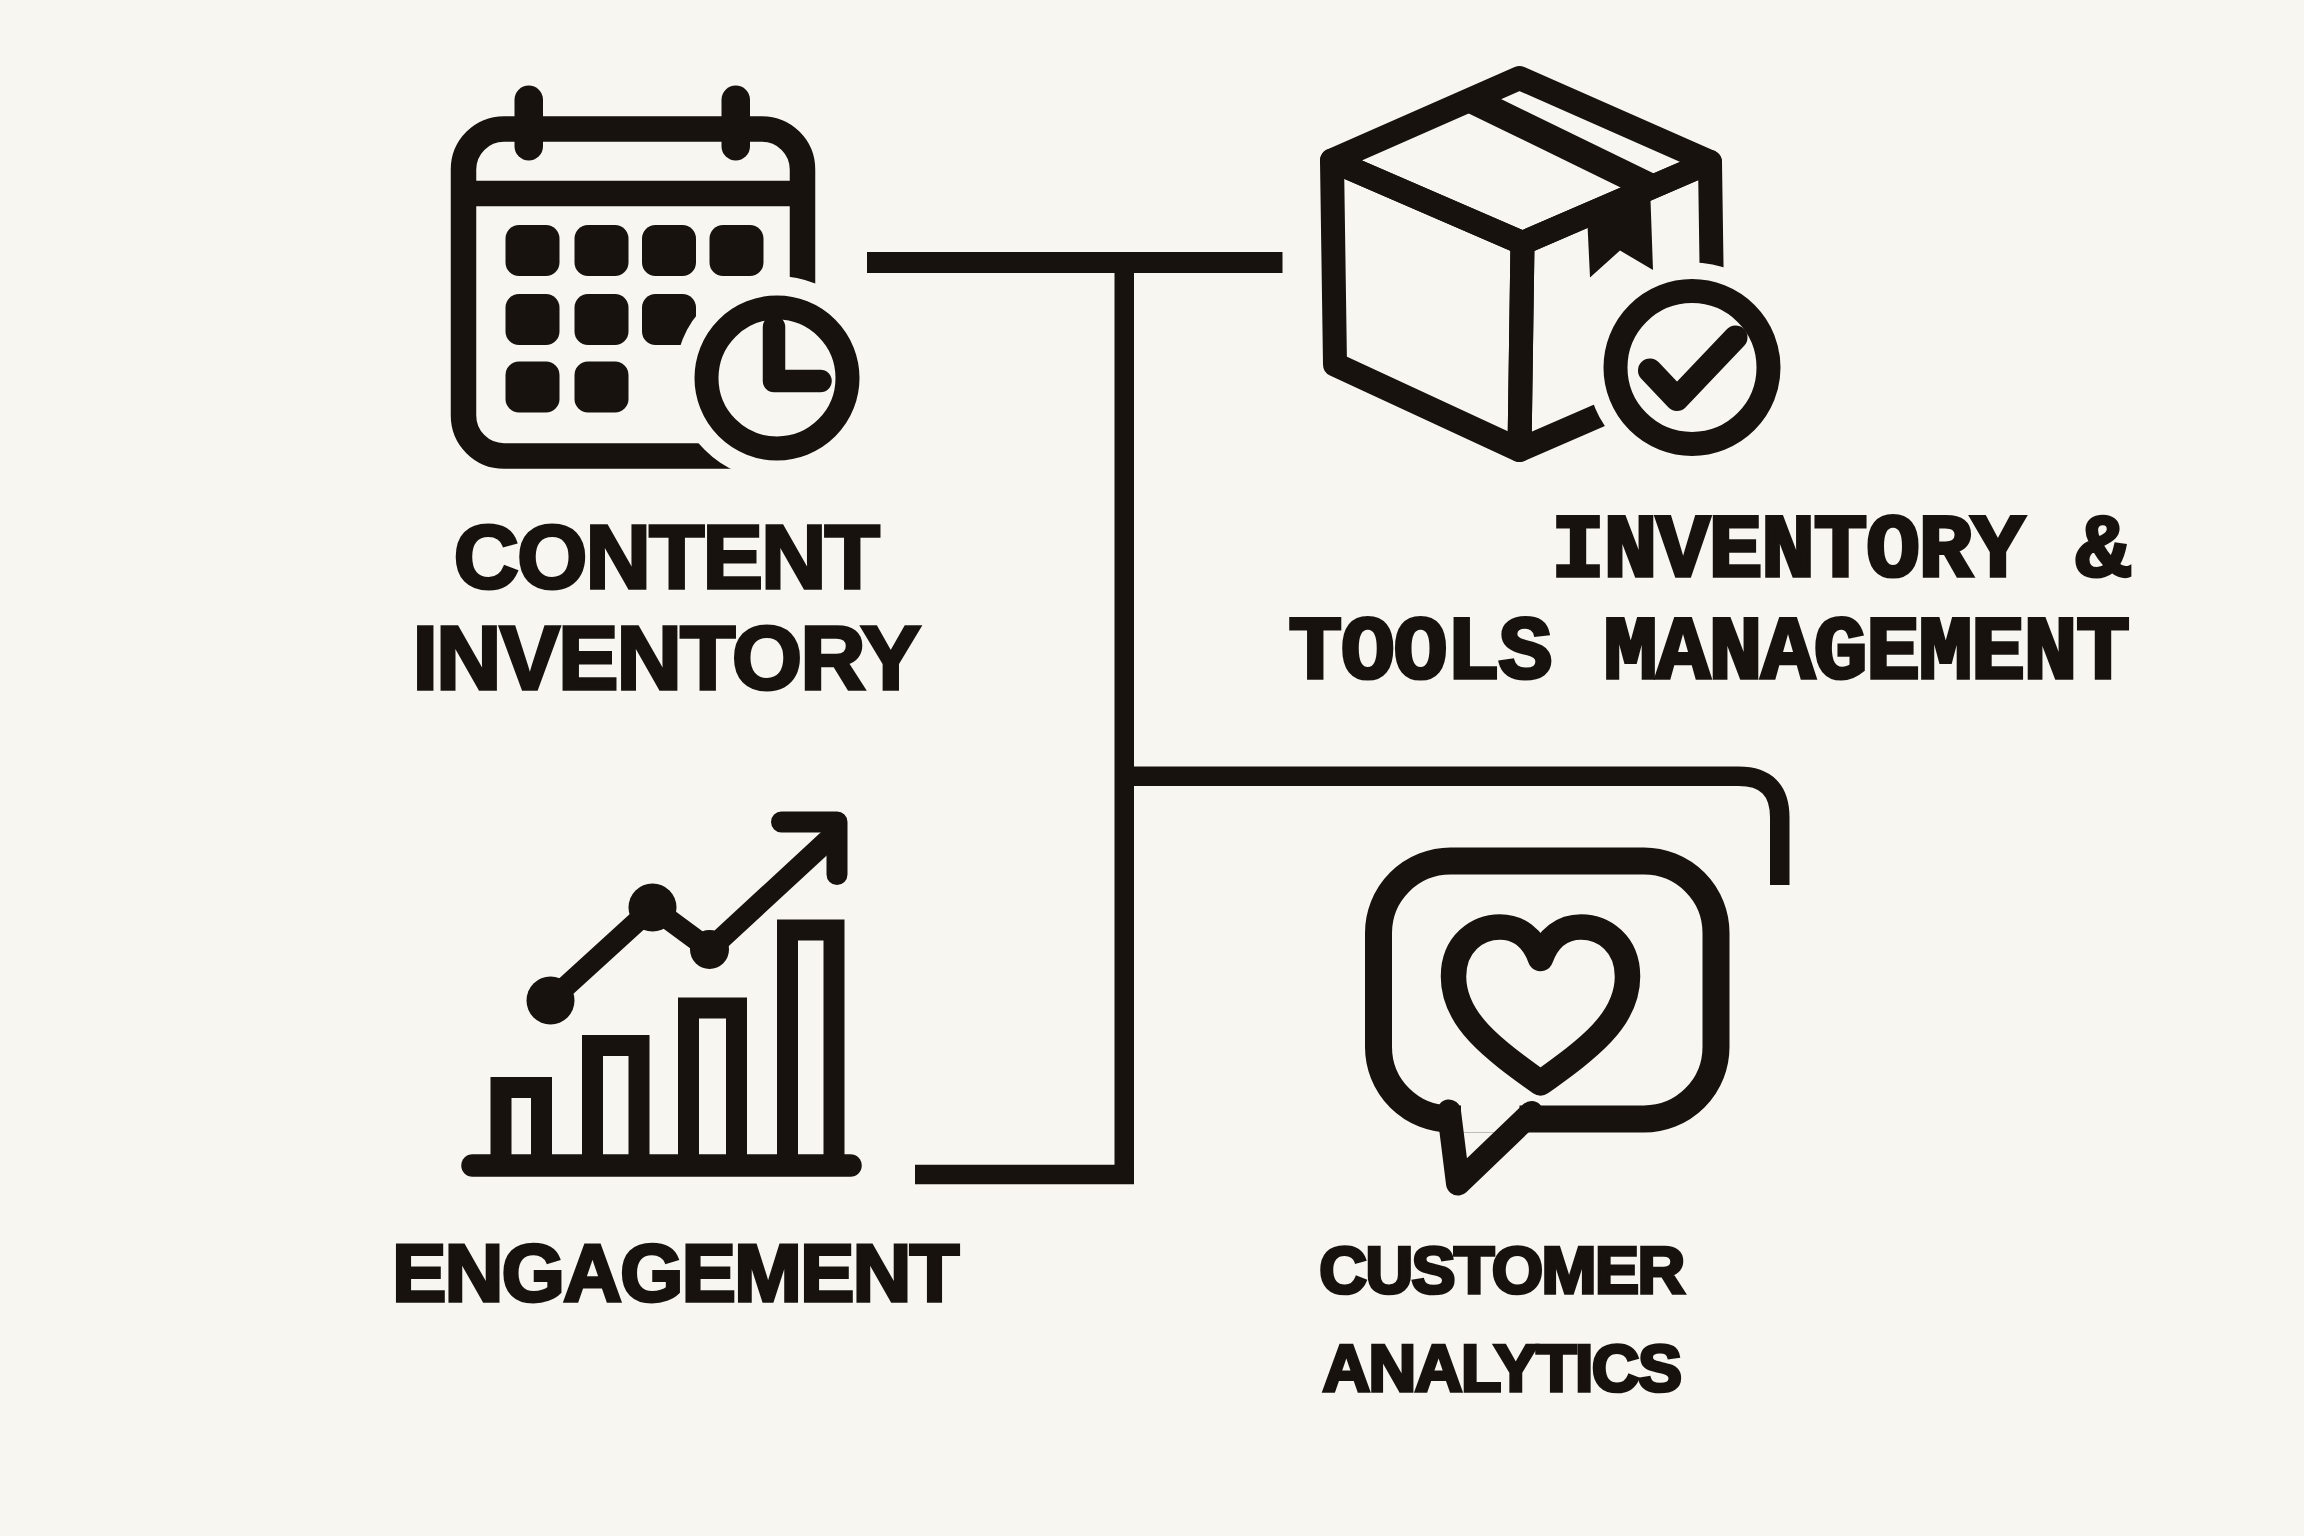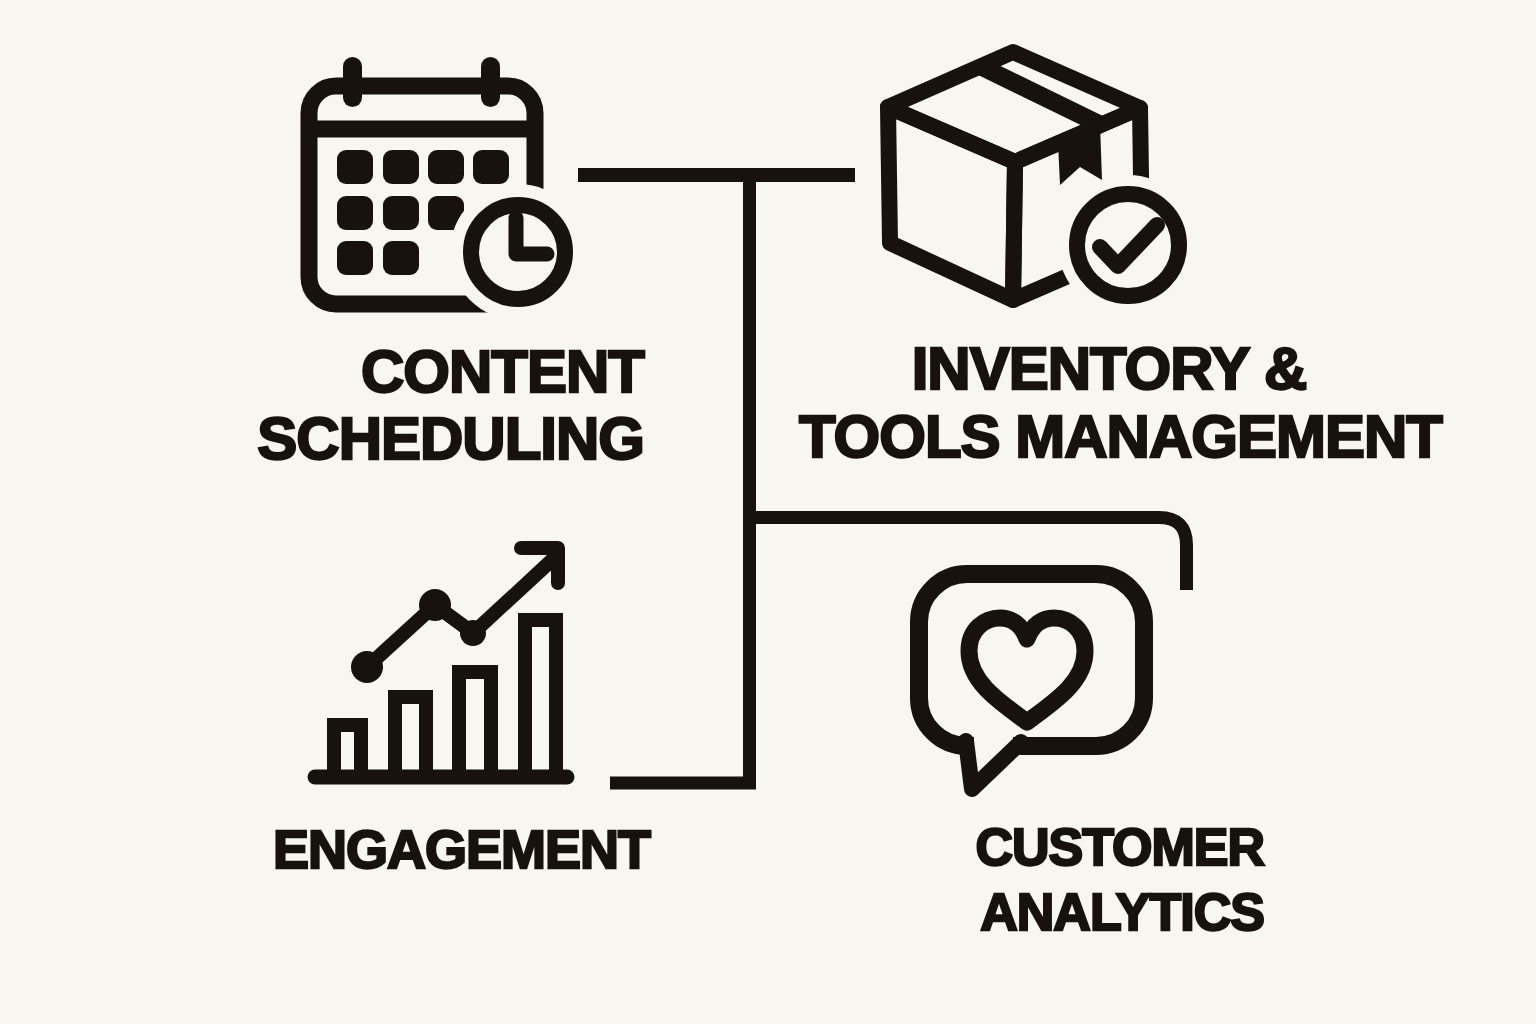--- a/index.html
+++ b/index.html
@@ -14,27 +14,27 @@
   .ink-stroke{stroke:var(--ink);fill:none;}
   .ink-fill{fill:var(--ink);stroke:none;}
   .bg-fill{fill:var(--bg);stroke:none;}
   .bg-stroke{stroke:var(--bg);fill:none;}
   .label{
     position:absolute;
     color:var(--ink);
     font-weight:bold;
     -webkit-text-stroke:2.3px var(--ink);
     letter-spacing:-1px;
-    text-align:right;
+    text-align:center;
     white-space:nowrap;
   }
   .label-content{left:244px;top:338px;width:400px;font-size:60px;line-height:67px;}
-  .label-inventory{left:799px;top:335px;width:620px;font-size:60px;line-height:68px;text-align:center;}
+  .label-inventory{left:799px;top:335px;width:620px;font-size:60px;line-height:68px;text-align:right;font-family:Liberation Mono, monospace;}
   .label-analytics{left:250px;top:817px;width:400px;font-size:54px;line-height:64px;}
-  .label-customer{left:824px;top:815px;width:440px;font-size:52px;line-height:65px;}
+  .label-customer{left:781px;top:815px;width:440px;font-size:44px;line-height:65px;}
 </style>
 </head>
 <body>
 
 <div class="stage">
 
   <svg width="1536" height="1024" viewBox="0 0 1536 1024">
 
     <g>
       <path d="M 578 175 H 855" class="ink-stroke" stroke-width="14"></path>
@@ -97,21 +97,21 @@
                C 969 629, 985 618, 1000 618
                C 1012 618, 1022 625, 1027 639
                C 1032 625, 1042 618, 1054 618
                C 1069 618, 1085 629, 1085 651
                C 1085 680, 1059 699, 1027 722 Z" class="ink-stroke" stroke-width="17" stroke-linejoin="round"></path>
     </g>
   </svg>
 
   <div class="label label-content">
     <div>CONTENT</div>
-    <div>SCHEDULING</div>
+    <div>INVENTORY</div>
   </div>
 
   <div class="label label-inventory">
     <div>INVENTORY &amp;</div>
     <div>TOOLS MANAGEMENT</div>
   </div>
 
   <div class="label label-analytics">
     <div>ENGAGEMENT</div>
   </div>

